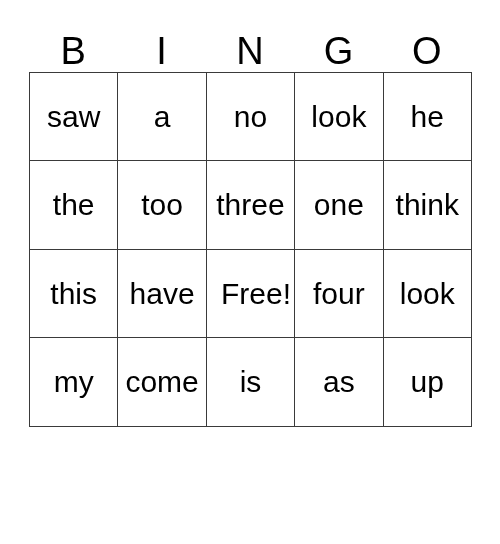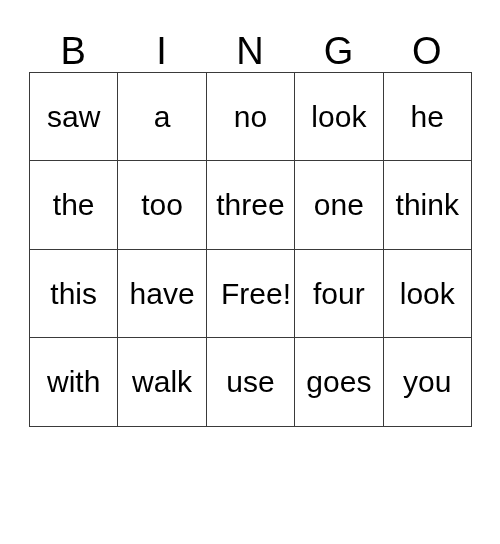--- a/index.html
+++ b/index.html
@@ -99,22 +99,22 @@
         <td>think</td>
       </tr>
       <tr>
         <td>this</td>
         <td>have</td>
         <td class="free-cell">Free!</td>
         <td>four</td>
         <td>look</td>
       </tr>
       <tr>
-        <td>with</td>
-        <td>walk</td>
-        <td>use</td>
-        <td>goes</td>
-        <td>you</td>
+        <td>my</td>
+        <td>come</td>
+        <td>is</td>
+        <td>as</td>
+        <td>up</td>
       </tr>
     </tbody>
   </table>
 
 </div>
 
 </body></html>

